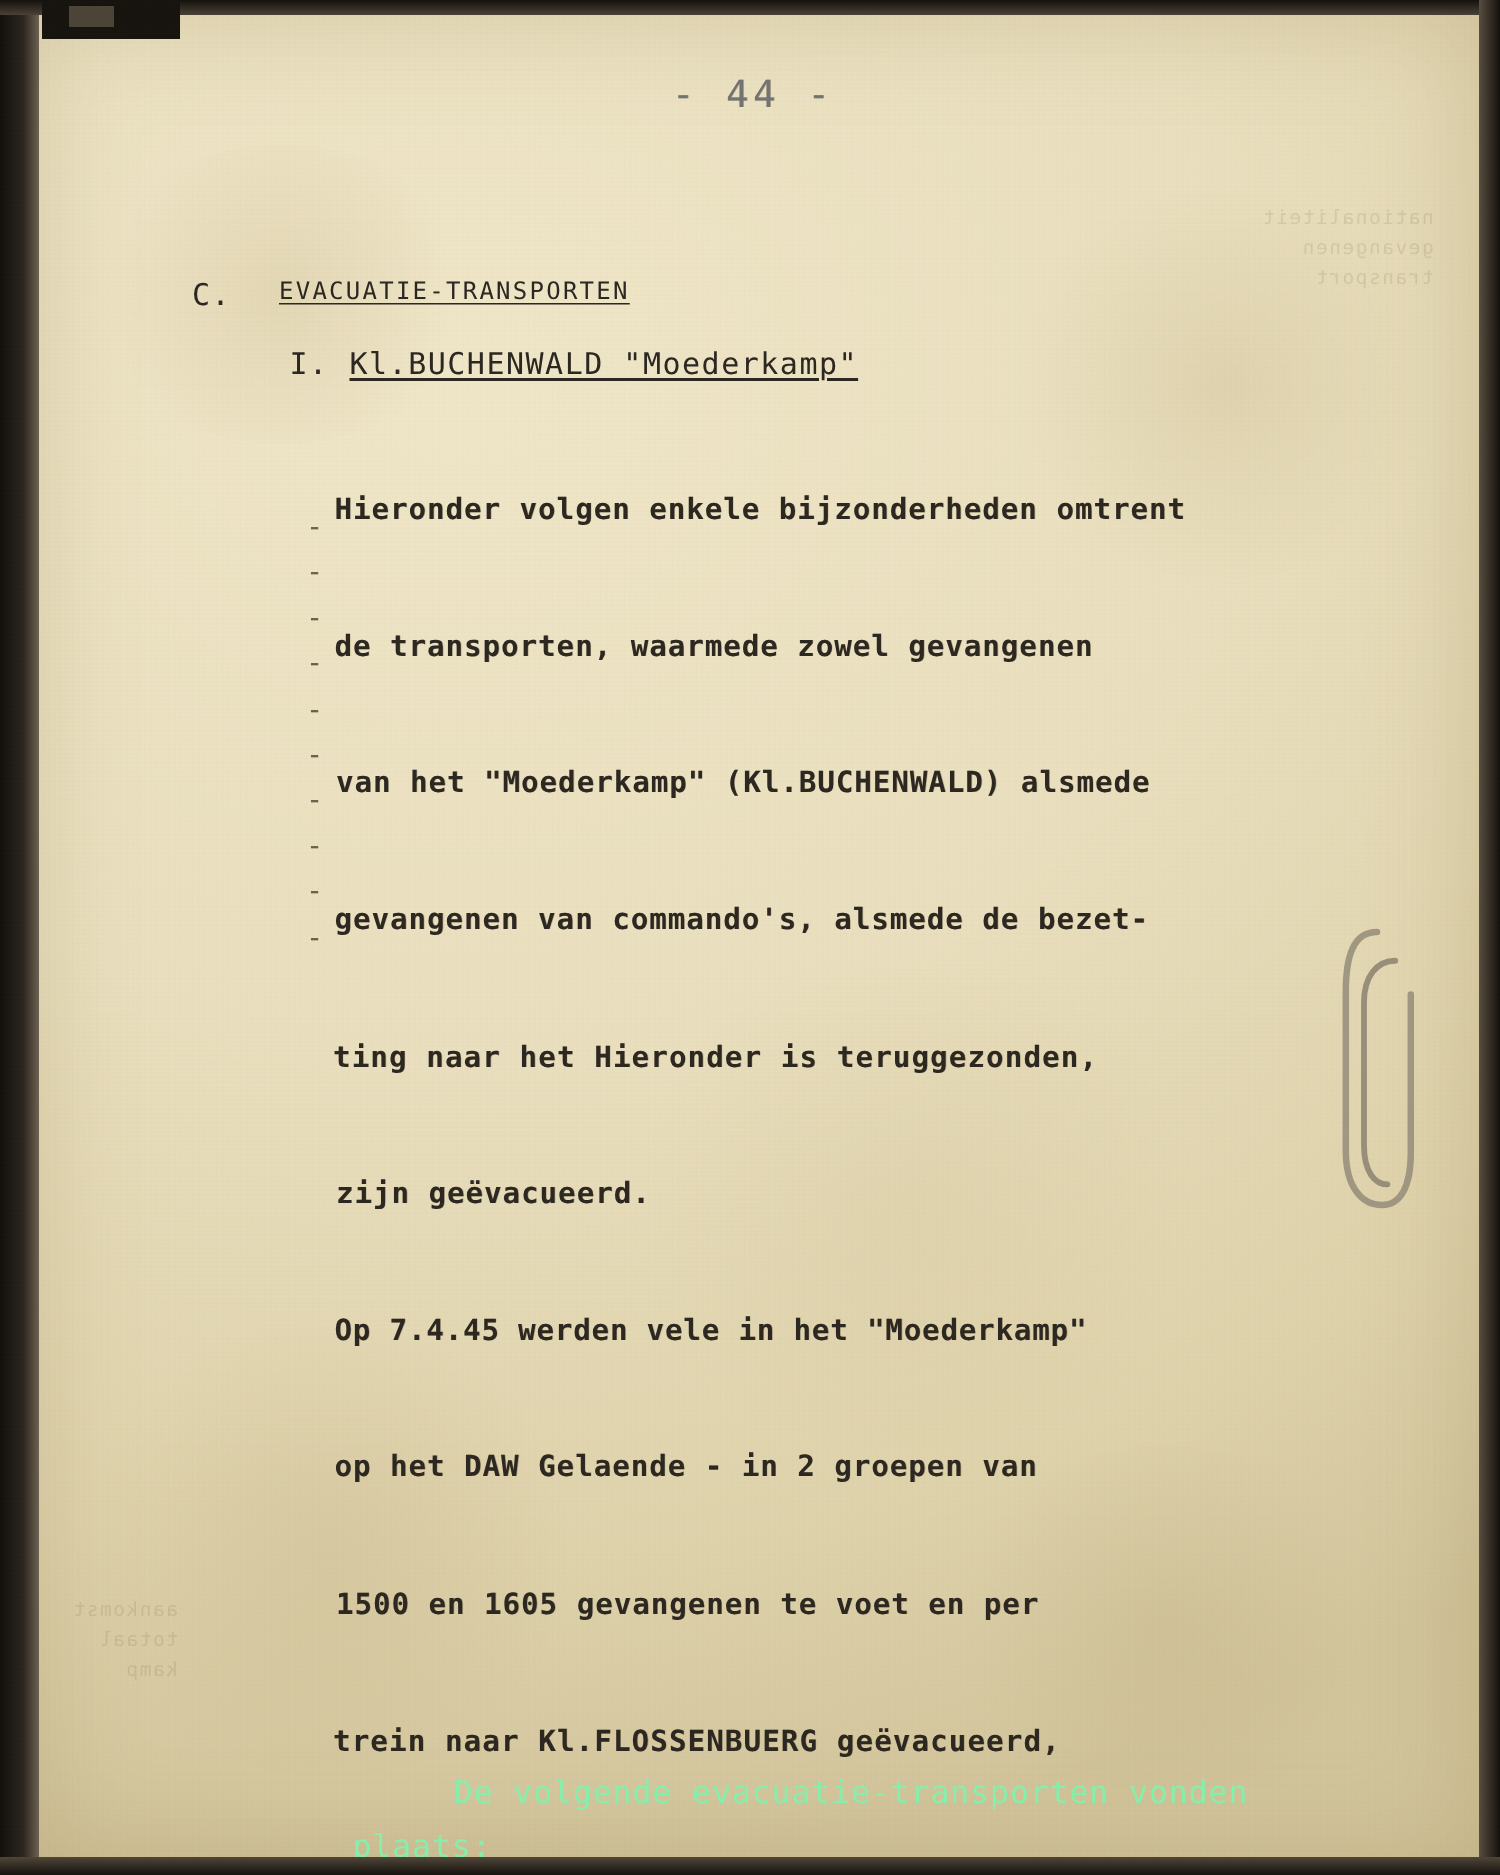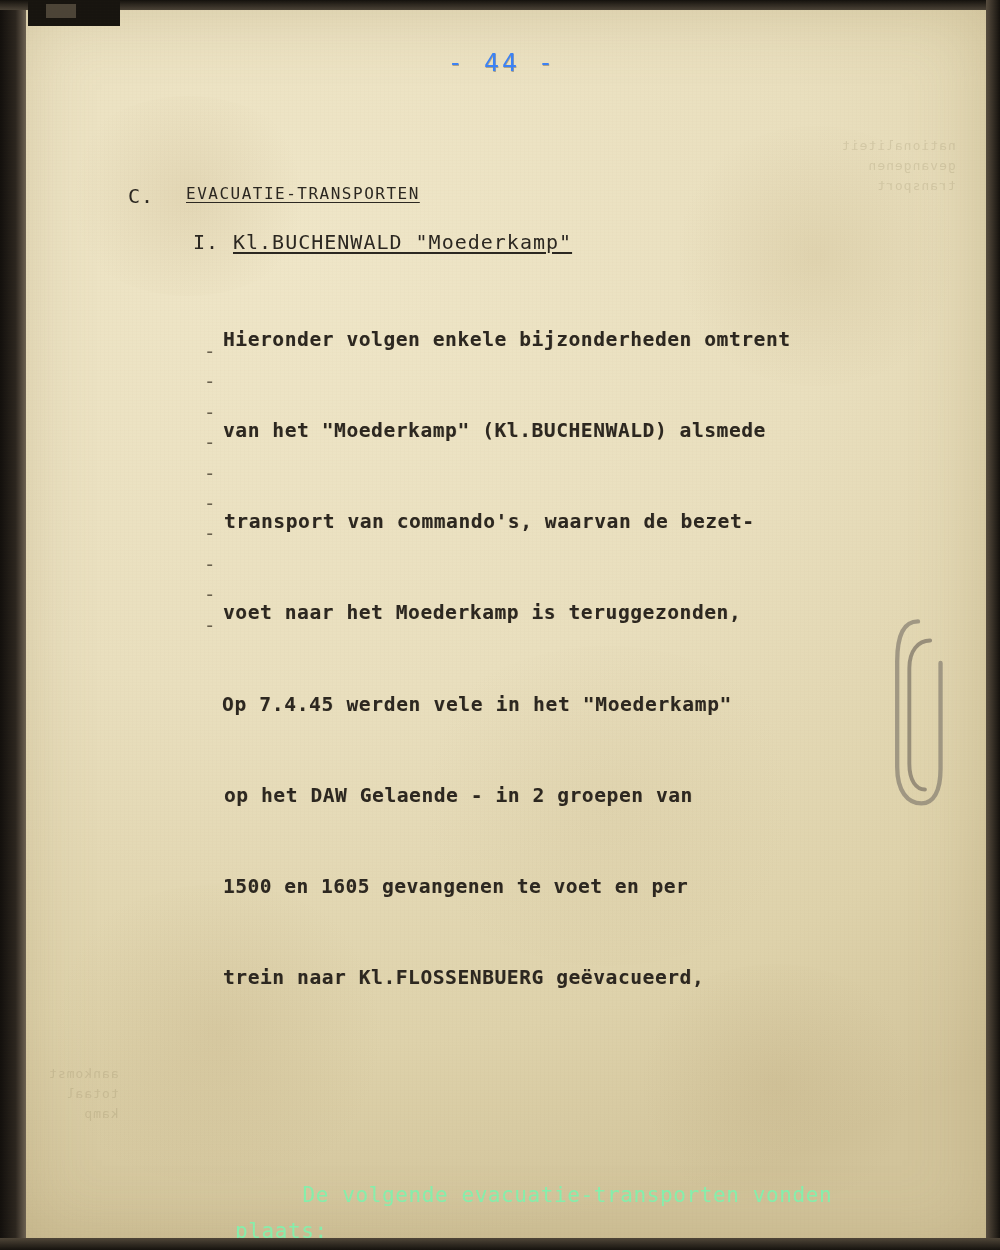--- a/index.html
+++ b/index.html
@@ -131,21 +131,21 @@
   }
 
   .page-number {
     position: absolute;
     top: 42px;
     left: 0;
     width: 968px;
     text-align: center;
     font-size: 25px;
     letter-spacing: 3px;
-    color: #3b82f6;
+    color: #737373;
     text-shadow: 0.5px 0.5px 0 rgba(60,50,35,0.35);
   }
 
   .section-label {
     position: absolute;
     left: 110px;
     top: 178px;
     font-size: 20px;
     letter-spacing: 1px;
   }
@@ -276,23 +276,25 @@
 -
 -
 -
 -
 -
 -
 -</div>
 
     <div class="body-text">
       <span class="l">Hieronder volgen enkele bijzonderheden omtrent</span>
+      <span class="l">de transporten, waarmede zowel gevangenen</span>
       <span class="l">van het "Moederkamp" (Kl.BUCHENWALD) alsmede</span>
-      <span class="l">transport van commando's, waarvan de bezet-</span>
-      <span class="l">voet naar het Moederkamp is teruggezonden,</span>
+      <span class="l">gevangenen van commando's, alsmede de bezet-</span>
+      <span class="l">ting naar het Hieronder is teruggezonden,</span>
+      <span class="l">zijn geëvacueerd.</span>
       <span class="l">Op 7.4.45 werden vele in het "Moederkamp"</span>
       <span class="l">op het DAW Gelaende - in 2 groepen van</span>
       <span class="l">1500 en 1605 gevangenen te voet en per</span>
       <span class="l">trein naar Kl.FLOSSENBUERG geëvacueerd,</span>
       
       
       
       
       
       

